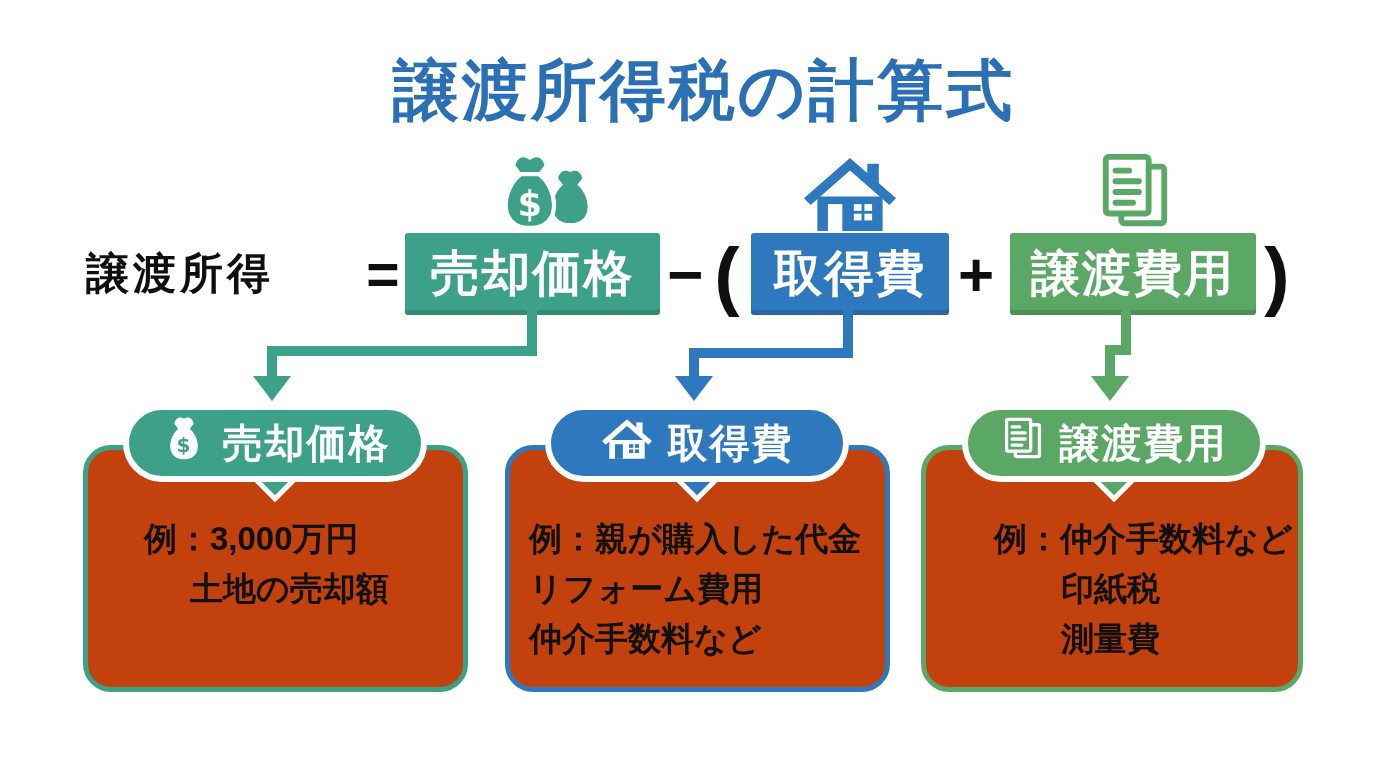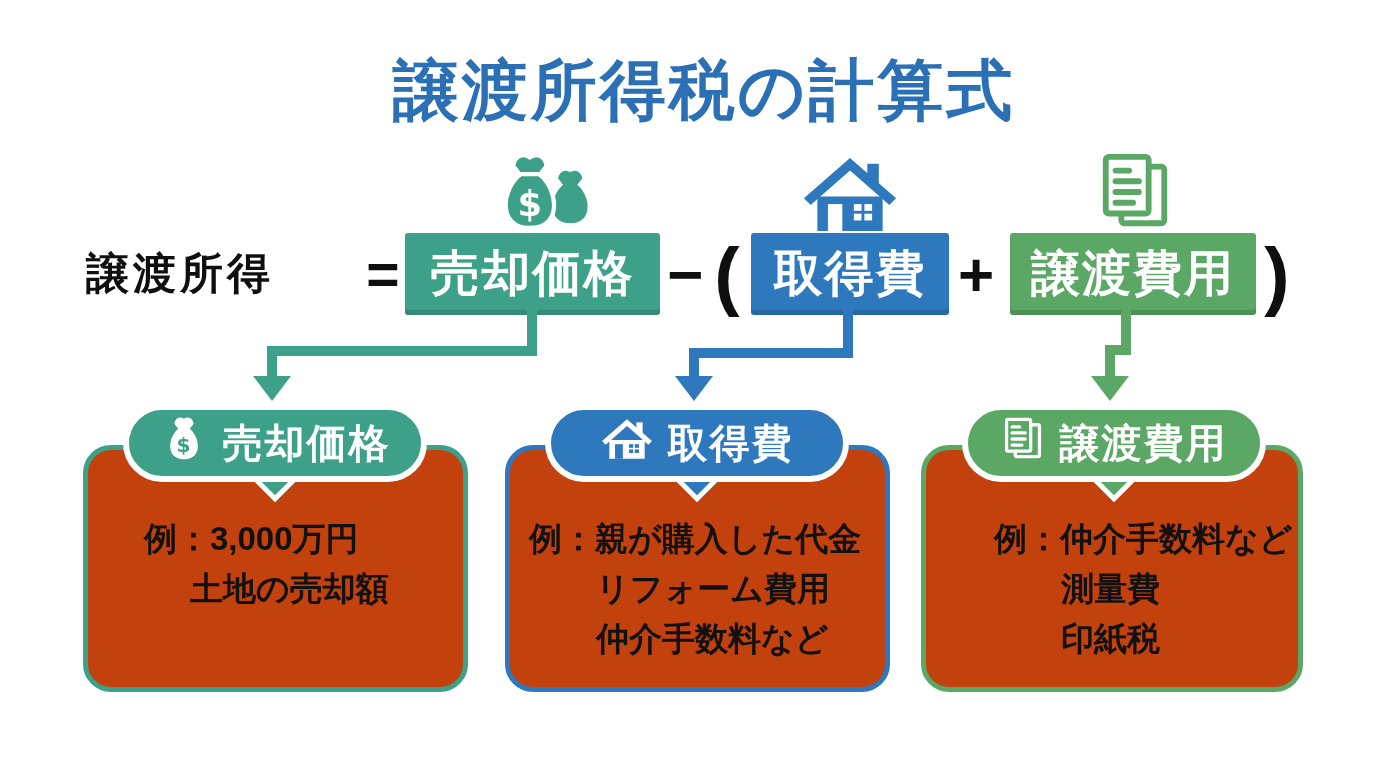--- a/index.html
+++ b/index.html
@@ -48,21 +48,21 @@
   #card-acquisition { left:505px; width:385px; border-color:#2E79BD; }
   #card-transfer    { left:921px; width:382px; border-color:#5BA765; }
   .card-body {
     margin:64px 0 0 0; padding:0; list-style:none;
     font-size:33px; font-weight:800; color:#111111;
   }
   .card-body li { line-height:50px; white-space:nowrap; }
   #card-sale .card-body        { padding-left:56px; }
   #card-sale .indent           { margin-left:46px; }
   #card-acquisition .card-body { padding-left:19px; }
-  #card-acquisition .indent    { margin-left:67px; }
+  #card-acquisition .indent    { }
   #card-transfer .card-body    { padding-left:68px; }
   #card-transfer .indent       { margin-left:67px; }
   
   .pill {
     position:absolute; top:404px; height:78px; width:304px; box-sizing:border-box;
     border:6px solid #ffffff; border-radius:44px; display:flex; align-items:center; justify-content:center;
     gap:15px; color:#ffffff; font-size:40px; font-weight:800; letter-spacing:2px; z-index:3; white-space:nowrap;
   }
   #pill-sale        { left:123px;  background:#3DA189; }
   #pill-acquisition { left:545px;  background:#2E79BD; }
@@ -156,22 +156,22 @@
 <div class="card" id="card-acquisition">
   <ul class="card-body">
     <li>例：親が購入した代金</li>
     <li class="indent">リフォーム費用</li>
     <li class="indent">仲介手数料など</li>
   </ul>
 </div>
 <div class="card" id="card-transfer">
   <ul class="card-body">
     <li>例：仲介手数料など</li>
+    <li class="indent">印紙税</li>
     <li class="indent">測量費</li>
-    <li class="indent">印紙税</li>
   </ul>
 </div>
 
 <div class="pointer" id="pointer-sale"></div>
 <div class="pointer" id="pointer-acquisition"></div>
 <div class="pointer" id="pointer-transfer"></div>
 
 <div class="pill" id="pill-sale">
   <span>
     <svg width="48" height="48" viewBox="0 0 100 100">

